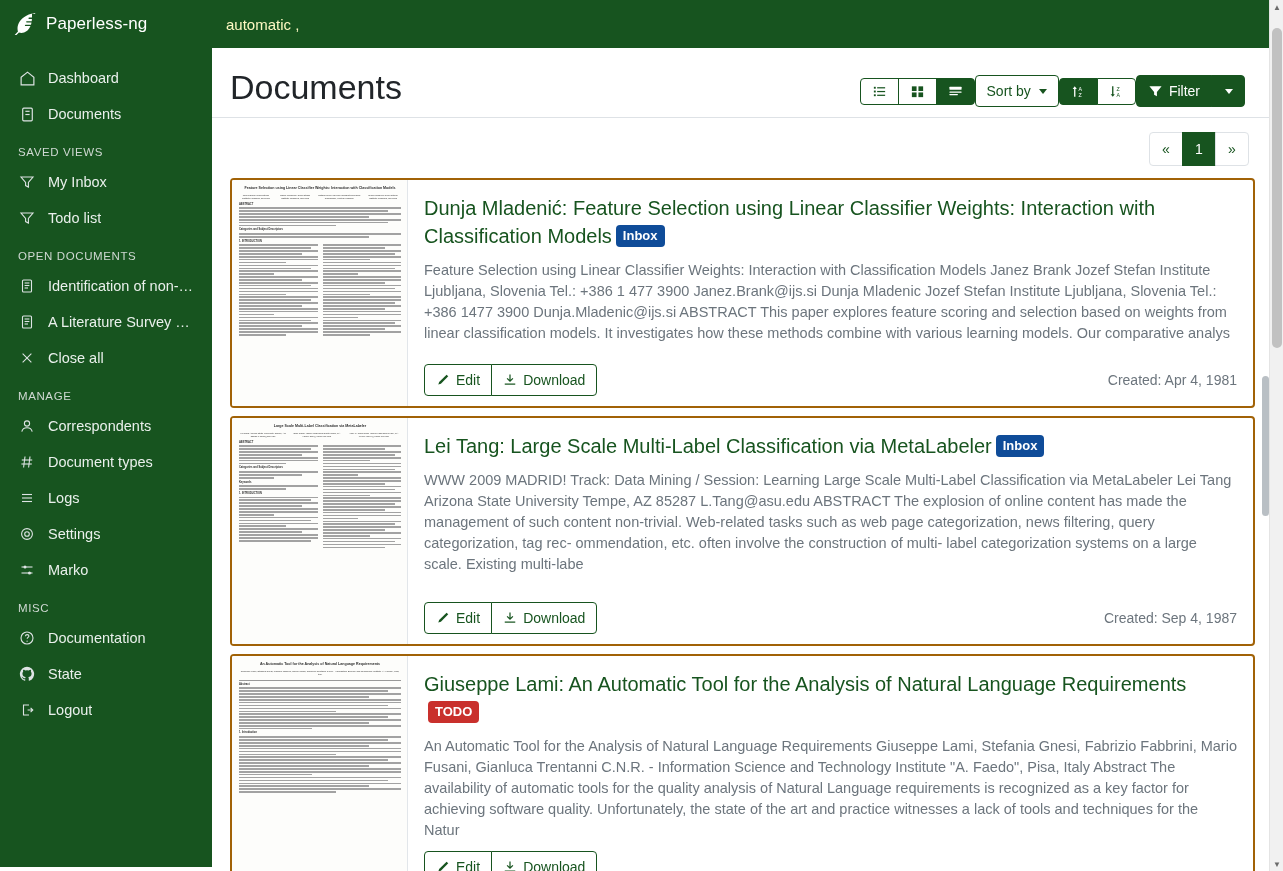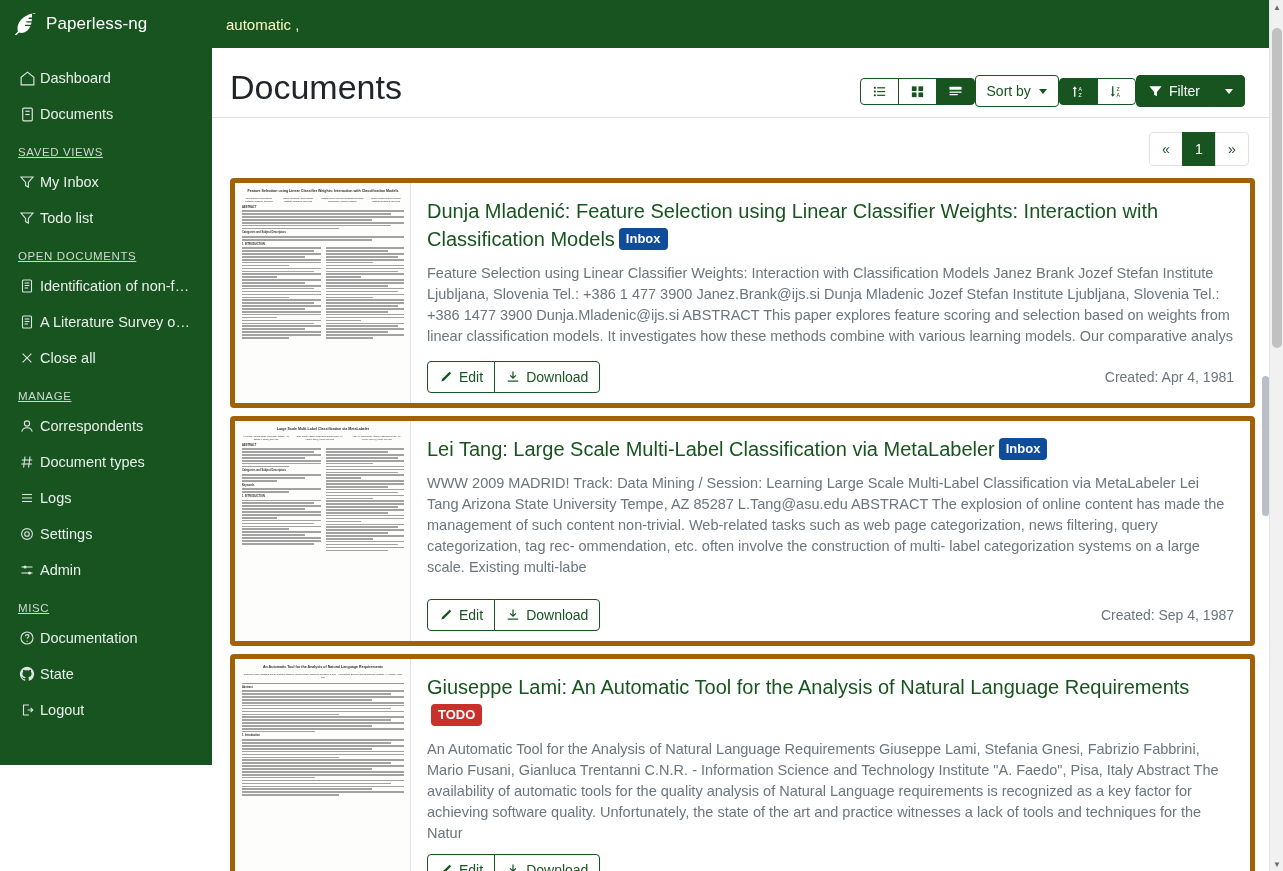--- a/index.html
+++ b/index.html
@@ -9,21 +9,21 @@
     overflow: hidden;
     font-family: "Liberation Sans", sans-serif;
     background: #ffffff;
     color: #212529;
   }
   .app { position: relative; width: 1283px; height: 871px; display: flex; }
 
   
   .sidebar {
     width: 212px;
-    height: 765px;
+    height: 867px;
     background: #17541f;
     color: #e9ecef;
     flex: 0 0 212px;
     overflow: hidden;
     position: relative;
   }
   .brand {
     height: 48px;
     display: flex;
     align-items: center;
@@ -39,26 +39,25 @@
     letter-spacing: .1px;
   }
   .nav { padding-top: 12px; }
   .nav-section {
     font-size: 11.5px;
     letter-spacing: .6px;
     color: #cfd8d2;
     padding: 14px 18px 6px 18px;
     text-transform: uppercase;
     font-weight: 400;
-    text-decoration: underline;
   }
   .nav-item {
     display: flex;
     align-items: center;
-    gap: 4px;
+    gap: 12px;
     padding: 7px 18px;
     font-size: 14.5px;
     color: #eaf0ec;
     line-height: 22px;
     white-space: nowrap;
     overflow: hidden;
   }
   .nav-item .ico {
     width: 18px; height: 18px;
     display: inline-flex; align-items: center; justify-content: center;
@@ -170,21 +169,21 @@
     background: #fff;
     cursor: pointer;
   }
   .page-link:first-child { border-radius: 4px 0 0 4px; }
   .page-link:last-child { border-radius: 0 4px 4px 0; }
   .page-link.active { background: #17541f; border-color: #17541f; color: #fff; }
 
   
   .doc-card {
     display: flex;
-    border: 5px solid #a16207;
+    border: 2px solid #a16207;
     border-radius: 4px;
     margin-bottom: 8px;
     background: #ffffff;
     overflow: hidden;
     min-height: 230px;
   }
   .thumb {
     flex: 0 0 176px;
     width: 176px;
     background: #ffffff;
@@ -437,21 +436,21 @@
       </div>
       <div class="nav-item">
         <span class="ico">
           <svg width="16" height="16" viewBox="0 0 16 16" stroke="#e9ecef" stroke-width="1.1" fill="#e9ecef">
               <line x1="2.5" y1="5" x2="13.5" y2="5" stroke-width="1.1"></line>
               <line x1="2.5" y1="11" x2="13.5" y2="11" stroke-width="1.1"></line>
               <circle cx="6" cy="5" r="1.5" stroke="none"></circle>
               <circle cx="10.5" cy="11" r="1.5" stroke="none"></circle>
             </svg>
         </span>
-        <span class="lbl">Admin</span>
+        <span class="lbl">Marko</span>
       </div>
 
       <div class="nav-section">Misc</div>
       <div class="nav-item">
         <span class="ico">
           <svg width="16" height="16" viewBox="0 0 16 16" fill="none" stroke="#e9ecef" stroke-width="1.1">
               <circle cx="8" cy="8" r="6"></circle>
               <path d="M6.4 6.2c.1-1 .9-1.6 1.8-1.6 1 0 1.7.6 1.7 1.5 0 1.3-1.7 1.3-1.7 2.6"></path>
               <circle cx="8.1" cy="11.2" r=".6" fill="#e9ecef" stroke="none"></circle>
             </svg>

